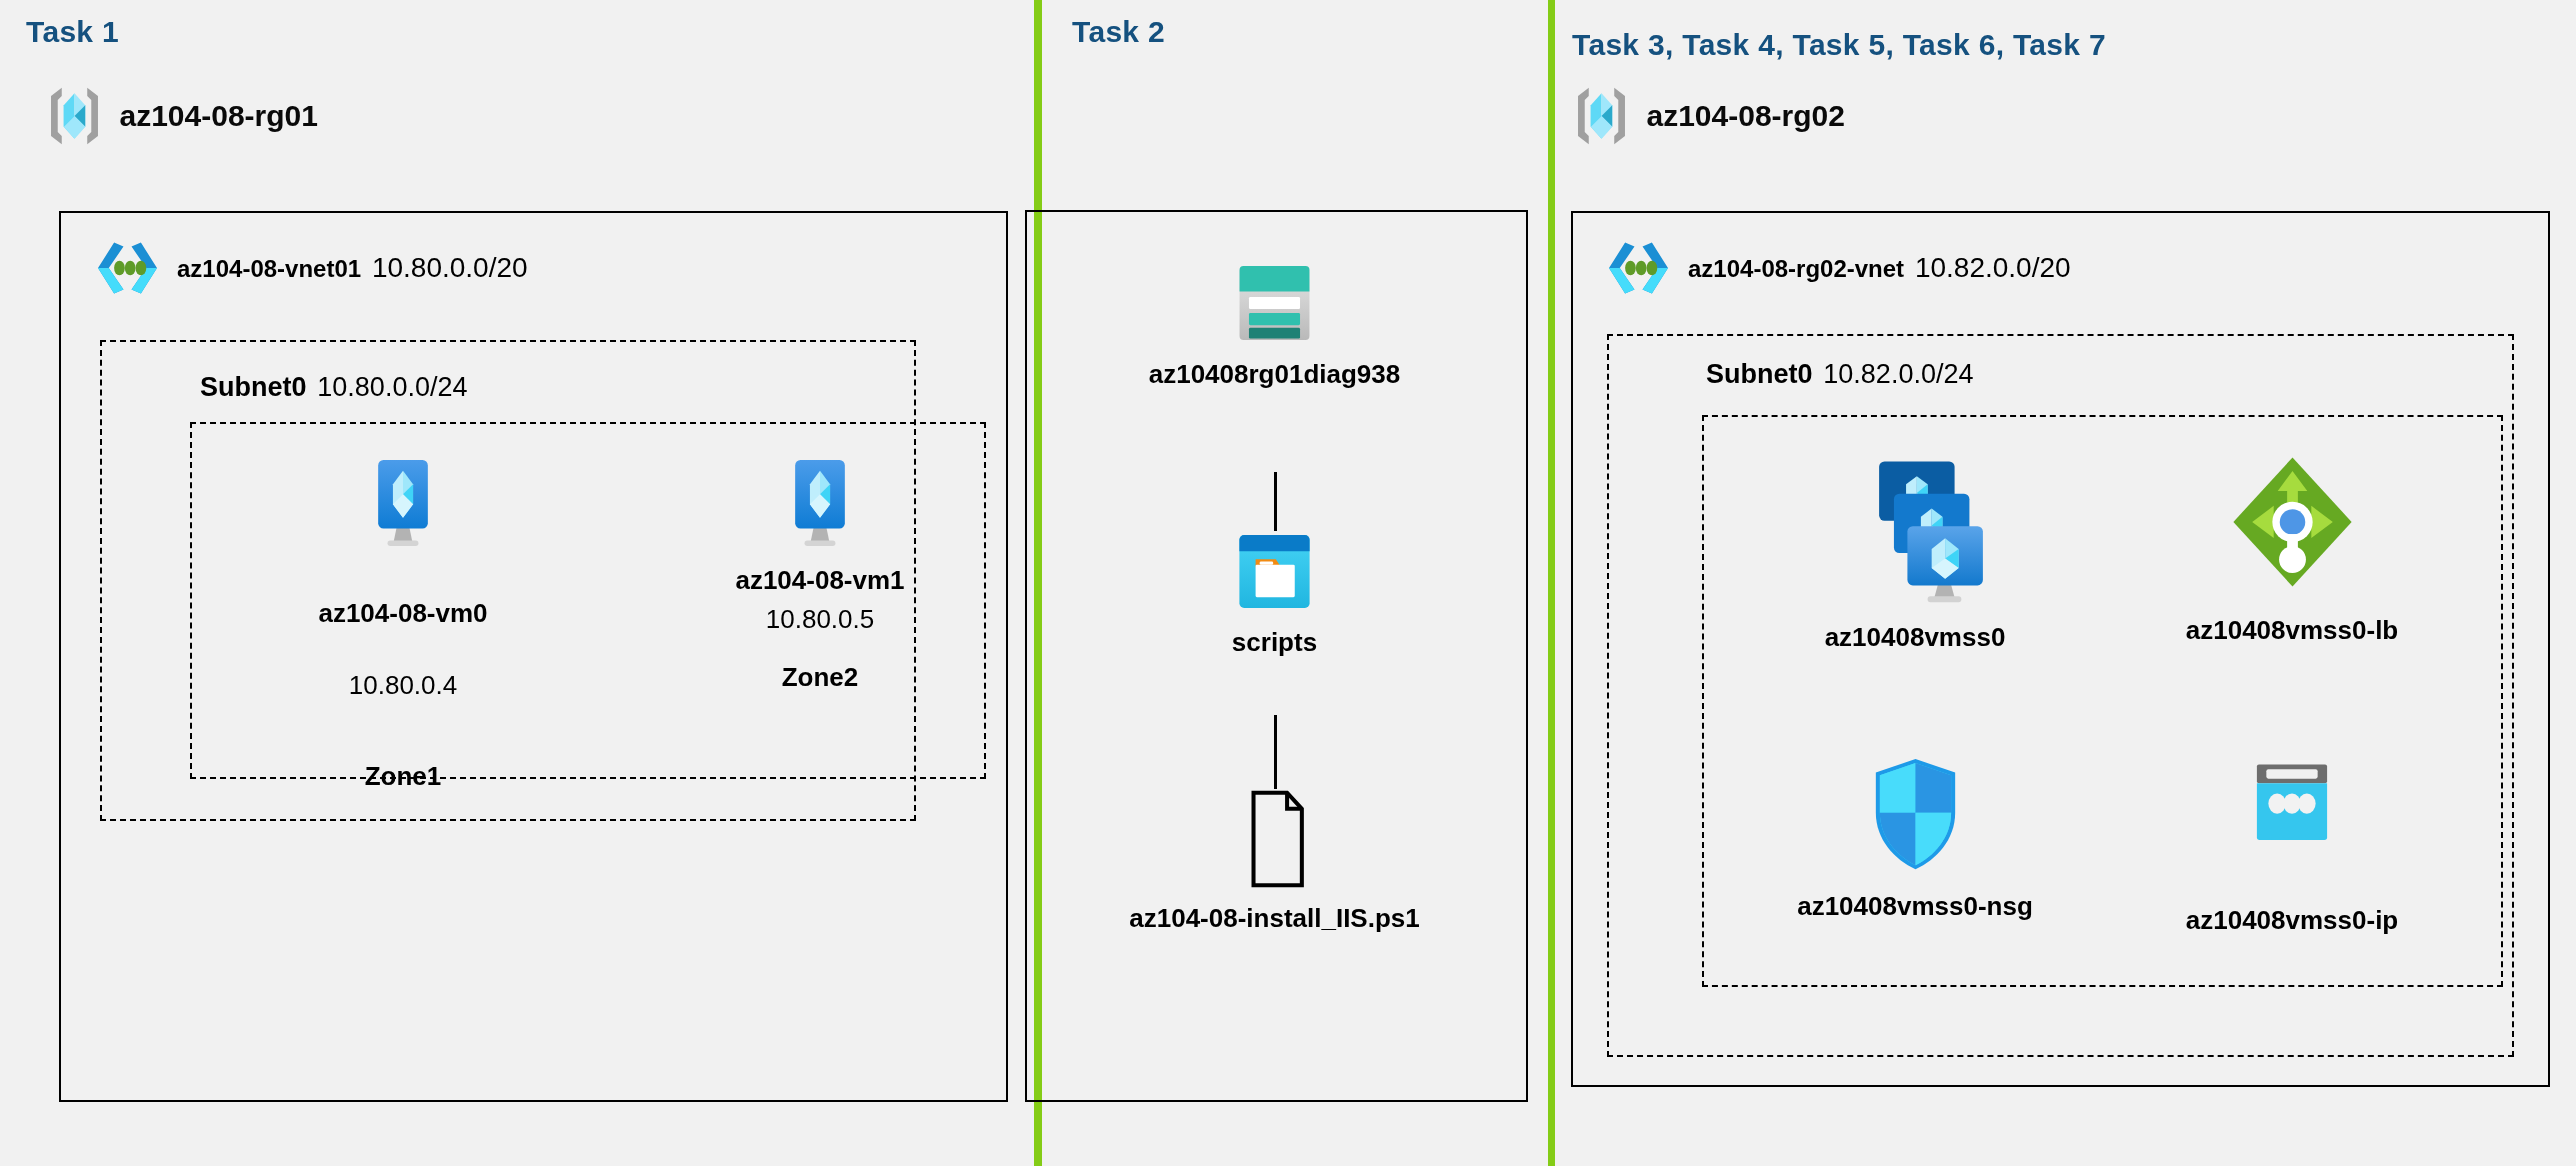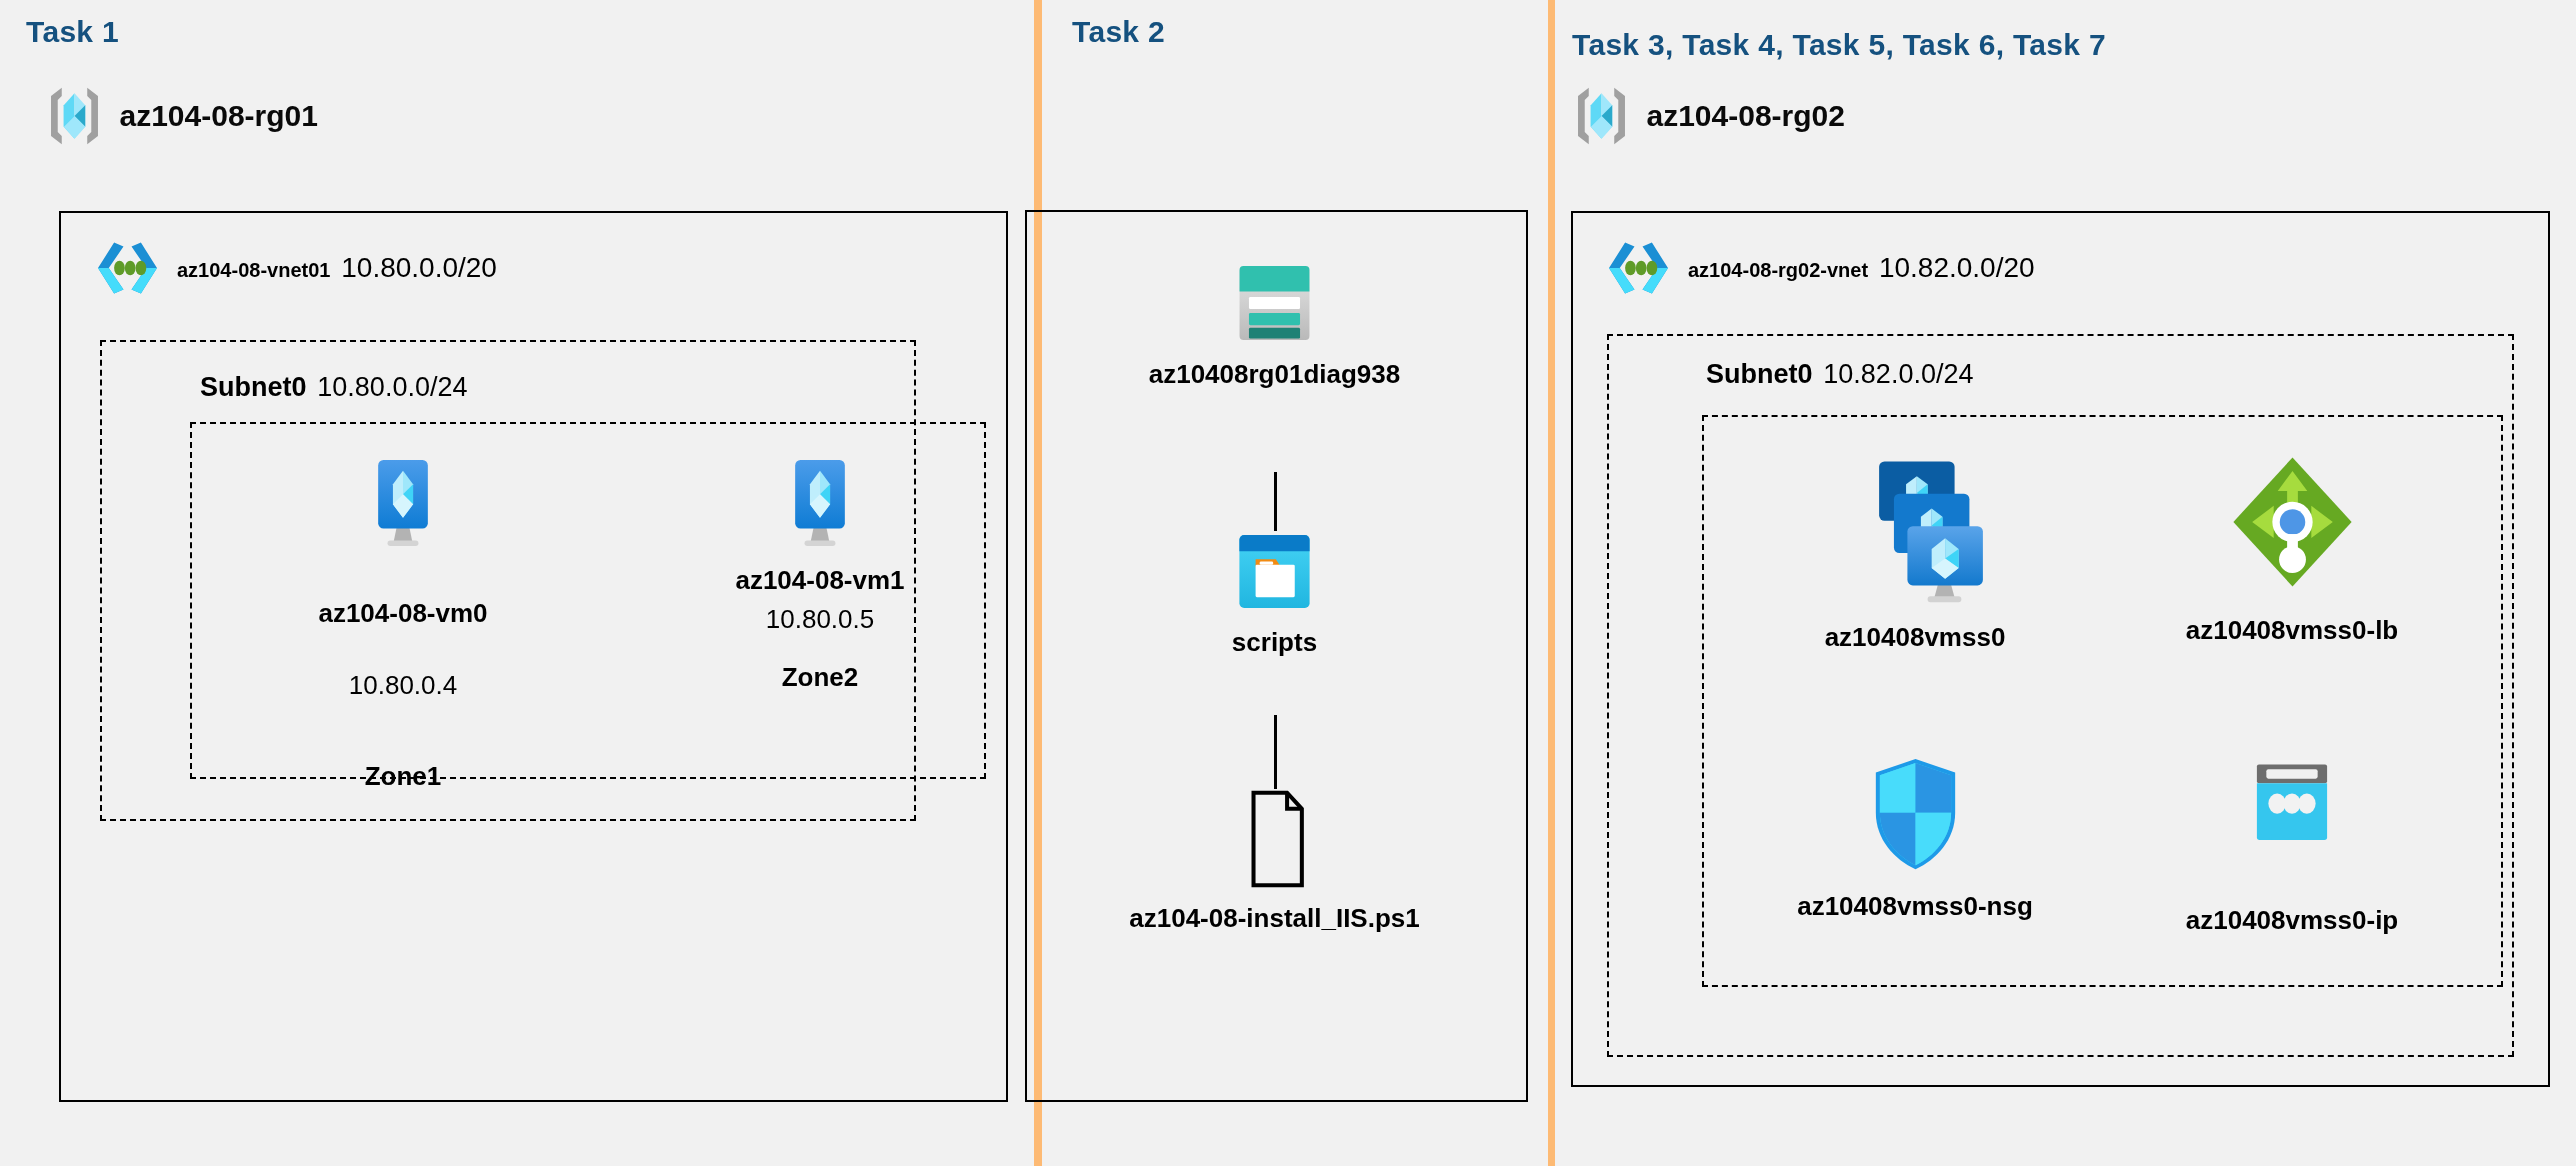--- a/index.html
+++ b/index.html
@@ -1,29 +1,29 @@
 <!DOCTYPE html>
 <html style="font-size:10.8px"><head>
 <meta charset="utf-8">
 <style>
   html,body{margin:0;padding:0;background:#ffffff;}
   body{font-family:"Liberation Sans",sans-serif;}
-  #stage{position:relative;width:2576px;height:1166px;background:#fdba74;overflow:hidden;}
+  #stage{position:relative;width:2576px;height:1166px;background:#84cc16;overflow:hidden;}
 
   .panel{position:absolute;background:#f1f1f1;}
   .task-title{position:absolute;color:#15517f;font-weight:bold;font-size:30px;letter-spacing:0.3px;white-space:nowrap;}
 
   .rg-row{position:absolute;display:flex;align-items:center;gap:17.5px;}
   .rg-name{font-size:30px;font-weight:bold;color:#0a0a0a;white-space:nowrap;}
 
   .solidbox{position:absolute;border:2.7px solid #000;box-sizing:border-box;background:transparent;}
   .dashbox{position:absolute;border:2.7px dashed #000;box-sizing:border-box;background:transparent;}
 
   .vnet-row{position:absolute;display:flex;align-items:center;gap:16px;}
-  .vnet-name{font-size:20px;font-weight:bold;color:#000;white-space:nowrap;}
+  .vnet-name{font-size:24px;font-weight:bold;color:#000;white-space:nowrap;}
   .vnet-cidr{font-size:28px;font-weight:400;color:#000;white-space:nowrap;margin-left:10.8px;}
 
   .subnet-row{position:absolute;display:flex;align-items:flex-end;white-space:nowrap;}
   .subnet-name{font-size:27px;font-weight:bold;color:#000;}
   .subnet-cidr{font-size:27px;font-weight:400;color:#000;margin-left:10.8px;}
 
   .node{position:absolute;display:flex;flex-direction:column;align-items:center;}
   .node-label{font-size:26px;font-weight:bold;color:#000;white-space:nowrap;margin-top:15px;text-align:center;}
   .node-sub{font-size:26px;font-weight:400;color:#000;white-space:nowrap;margin-top:8px;}
   .node-zone{font-size:26px;font-weight:bold;color:#000;white-space:nowrap;margin-top:27px;text-align:left;}

